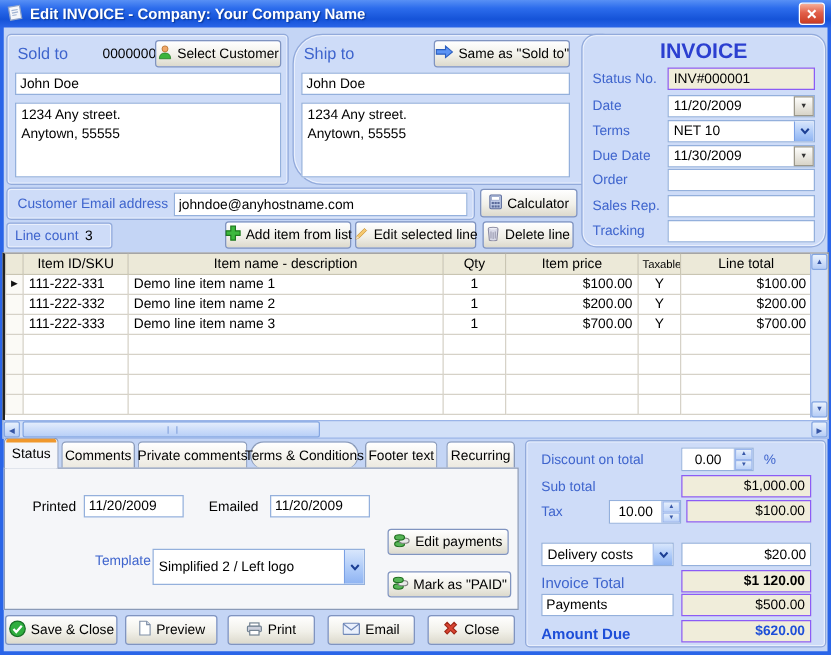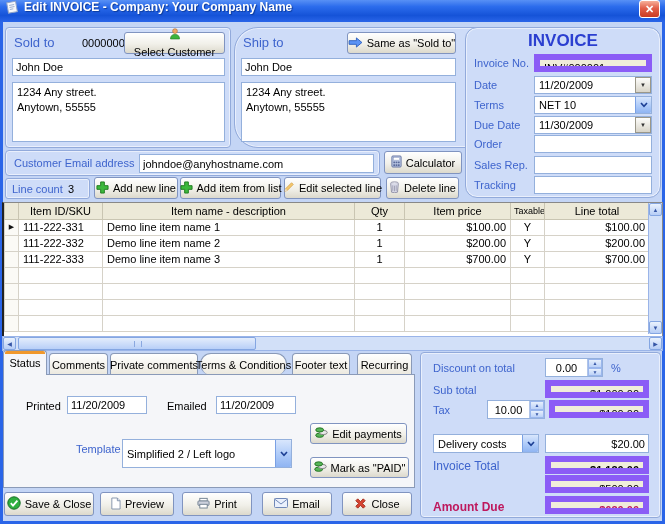--- a/index.html
+++ b/index.html
@@ -4,43 +4,43 @@
 <style>
   html,body{margin:0;padding:0;background:#9aa8c0;}
   *{box-sizing:border-box;}
   .window{position:relative;width:665px;height:524px;background:#2a65e8;
     font-family:"Liberation Sans",sans-serif;font-size:11px;color:#000;overflow:hidden;}
   .abs{position:absolute;}
 
   
   .titlebar{position:absolute;top:0;left:0;width:665px;height:22px;
     background:linear-gradient(180deg,#5890f5 0%,#2c6cec 30%,#1553d8 70%,#2a65e8 100%);
-    display:flex;align-items:flex-start;gap:5px;padding:0 5px;}
+    display:flex;align-items:center;gap:5px;padding:10px 5px;}
   .titlebar .ttext{color:#fff;font-weight:bold;font-size:12px;flex:1;
     text-shadow:1px 1px 1px #0c3a9a;white-space:nowrap;}
   .closebtn{width:21px;height:18px;border:1px solid #fff;border-radius:3px;
     background:linear-gradient(180deg,#f7b09a 0%,#e2604a 45%,#c93a22 100%);
     color:#fff;font-weight:bold;font-size:11px;display:flex;align-items:center;justify-content:center;cursor:default;}
 
   .client{position:absolute;top:22px;left:3px;width:659px;height:499px;background:#c4d5f5;}
 
   
   .panel{position:absolute;background:#cedcf8;border:1px solid #92aadb;border-radius:4px;
     box-shadow:inset 0 0 0 1px rgba(255,255,255,.55);}
   .bluelbl{color:#3e64cd;}
   .seclbl{color:#3e64cd;font-size:13px;}
   .txt{position:absolute;border:1px solid #94b0dc;background:#fff;font-size:11px;
     padding:1px 3px;font-family:inherit;color:#000;}
   .txtarea{position:absolute;border:1px solid #94b0dc;background:#fff;font-size:11px;
     padding:2px 4px;white-space:pre-line;overflow:hidden;line-height:1.35;}
-  .ro{position:absolute;background:#f0edda;border:6px solid #8b5cf6;font-size:11px;
+  .ro{position:absolute;background:#f0edda;border:1px solid #8b5cf6;font-size:11px;
     padding:2px 4px;text-align:right;overflow:hidden;}
   .ro.left{text-align:left;}
   .ro.bold{font-weight:bold;}
-  .red{color:#be185d;}
+  .red{color:#1d4ed8;}
 
   
   .xbtn{position:absolute;display:flex;align-items:center;justify-content:center;gap:4px;
     background:linear-gradient(180deg,#ffffff 0%,#f1f0e9 55%,#dcd9cc 100%);
     border:1px solid #8094c0;border-radius:3px;font-size:11px;padding:0 5px;cursor:default;white-space:nowrap;}
   .xbtn svg{flex:0 0 auto;}
 
   
   .combo{position:absolute;background:#fff;border:1px solid #94b0dc;display:flex;align-items:center;}
   .combo .ctext{flex:1;padding:0 4px;overflow:hidden;white-space:nowrap;font-size:11px;}
@@ -107,21 +107,21 @@
     </span>
     <span class="ttext">Edit INVOICE - Company: Your Company Name</span>
     <span class="closebtn">✕</span>
   </div>
 
   <div class="client"></div>
 
   <div class="panel" style="left:5px;top:27px;width:226px;height:121px;">
     <span class="seclbl abs" style="left:8px;top:7px;">Sold to</span>
     <span class="abs" style="left:76px;top:9px;">00000001</span>
-    <div class="xbtn" style="left:118px;top:4px;width:101px;height:22px;flex-direction:column;">
+    <div class="xbtn" style="left:118px;top:4px;width:101px;height:22px;">
       <span>
         <svg width="12" height="12" viewBox="0 0 12 12">
             <circle cx="6" cy="3.1" r="2.4" fill="#f0a868" stroke="#b06820" stroke-width=".6"></circle>
             <path d="M1.5 11Q1.5 6.4 6 6.4q4.5 0 4.5 4.6Z" fill="#3cb43c" stroke="#1e781e" stroke-width=".6"></path>
           </svg>
       </span>
       <span>Select Customer</span>
     </div>
     <input class="txt" style="left: 6px; top: 30px; width: 213px; height: 18px;" value="John Doe">
     <div class="txtarea" style="left:6px;top:54px;width:213px;height:60px;">1234 Any street.
@@ -139,21 +139,21 @@
       <span>Same as "Sold to"</span>
     </div>
     <input class="txt" style="left: 6px; top: 30px; width: 215px; height: 18px;" value="John Doe">
     <div class="txtarea" style="left:6px;top:54px;width:215px;height:60px;">1234 Any street.
 Anytown, 55555</div>
   </div>
 
   <div class="panel" style="left:465px;top:27px;width:196px;height:171px;border-radius:12px;">
     <div class="abs" style="left:0;top:3px;width:100%;text-align:center;font-size:17px;font-weight:bold;color:#2b3fd0;">INVOICE</div>
 
-    <span class="bluelbl abs" style="left:8px;top:29px;">Invoice No.</span>
+    <span class="bluelbl abs" style="left:8px;top:29px;">Status No.</span>
     <div class="ro left" style="left:68px;top:26px;width:118px;height:18px;">INV#000001</div>
 
     <span class="bluelbl abs" style="left:8px;top:51px;">Date</span>
     <div class="combo" style="left:68px;top:48px;width:118px;height:18px;">
       <span class="ctext">11/20/2009</span>
       <span class="cbtn-classic">▼</span>
     </div>
 
     <span class="bluelbl abs" style="left:8px;top:71px;">Terms</span>
     <div class="combo" style="left:68px;top:68px;width:118px;height:18px;">
@@ -199,26 +199,20 @@
             <rect x="7.5" y="10" width="2" height="2"></rect>
           </g>
         </svg>
     </span>
     <span>Calculator</span>
   </div>
 
   <div class="panel" style="left:5px;top:178px;width:85px;height:21px;border-radius:3px;">
     <span class="bluelbl abs" style="left:6px;top:4px;">Line count</span>
     <span class="abs" style="left:62px;top:4px;">3</span>
-  </div>
-  <div class="xbtn" style="left:94px;top:177px;width:84px;height:22px;">
-    <span><svg width="13" height="13" viewBox="0 0 14 14">
-          <path d="M5 1h4v4h4v4H9v4H5V9H1V5h4Z" fill="#3db83d" stroke="#1d7a1d"></path>
-        </svg></span>
-    <span>Add new line</span>
   </div>
   <div class="xbtn" style="left:180px;top:177px;width:101px;height:22px;">
     <span><svg width="13" height="13" viewBox="0 0 14 14">
           <path d="M5 1h4v4h4v4H9v4H5V9H1V5h4Z" fill="#3db83d" stroke="#1d7a1d"></path>
         </svg></span>
     <span>Add item from list</span>
   </div>
   <div class="xbtn" style="left:284px;top:177px;width:97px;height:22px;">
     <span><svg width="12" height="12" viewBox="0 0 14 14">
           <path d="M2 12l1-3 7-7 2 2-7 7Z" fill="#f5c86e" stroke="#c89030" stroke-width=".7"></path>
@@ -405,20 +399,21 @@
         <svg class="chev" width="8" height="6" viewBox="0 0 8 6">
             <path d="M1 1l3 3.4L7 1" stroke="#1c3f94" stroke-width="1.6" fill="none"></path>
           </svg>
       </span>
     </div>
     <input class="txt" style="left: 124px; top: 81px; width: 104px; height: 19px; text-align: right;" value="$20.00">
 
     <span class="rlbl bluelbl" style="left:12px;top:106px;font-size:12px;">Invoice Total</span>
     <div class="ro bold" style="left:124px;top:103px;width:104px;height:18px;">$1 120.00</div>
 
+    <input class="txt" style="left: 12px; top: 122px; width: 106px; height: 18px;" value="Payments">
     <div class="ro" style="left:124px;top:122px;width:104px;height:18px;">$500.00</div>
 
     <span class="rlbl red" style="left:12px;top:147px;font-size:12px;font-weight:bold;">Amount Due</span>
     <div class="ro bold red" style="left:124px;top:143px;width:104px;height:18px;">$620.00</div>
   </div>
 
   <div class="xbtn" style="left:4px;top:492px;width:90px;height:24px;">
     <span><svg width="14" height="14" viewBox="0 0 14 14">
           <circle cx="7" cy="7" r="6.2" fill="#2fae3f" stroke="#187028"></circle>
           <path d="M3.8 7.2L6 9.6l4.4-5" stroke="#fff" stroke-width="1.8" fill="none"></path>

